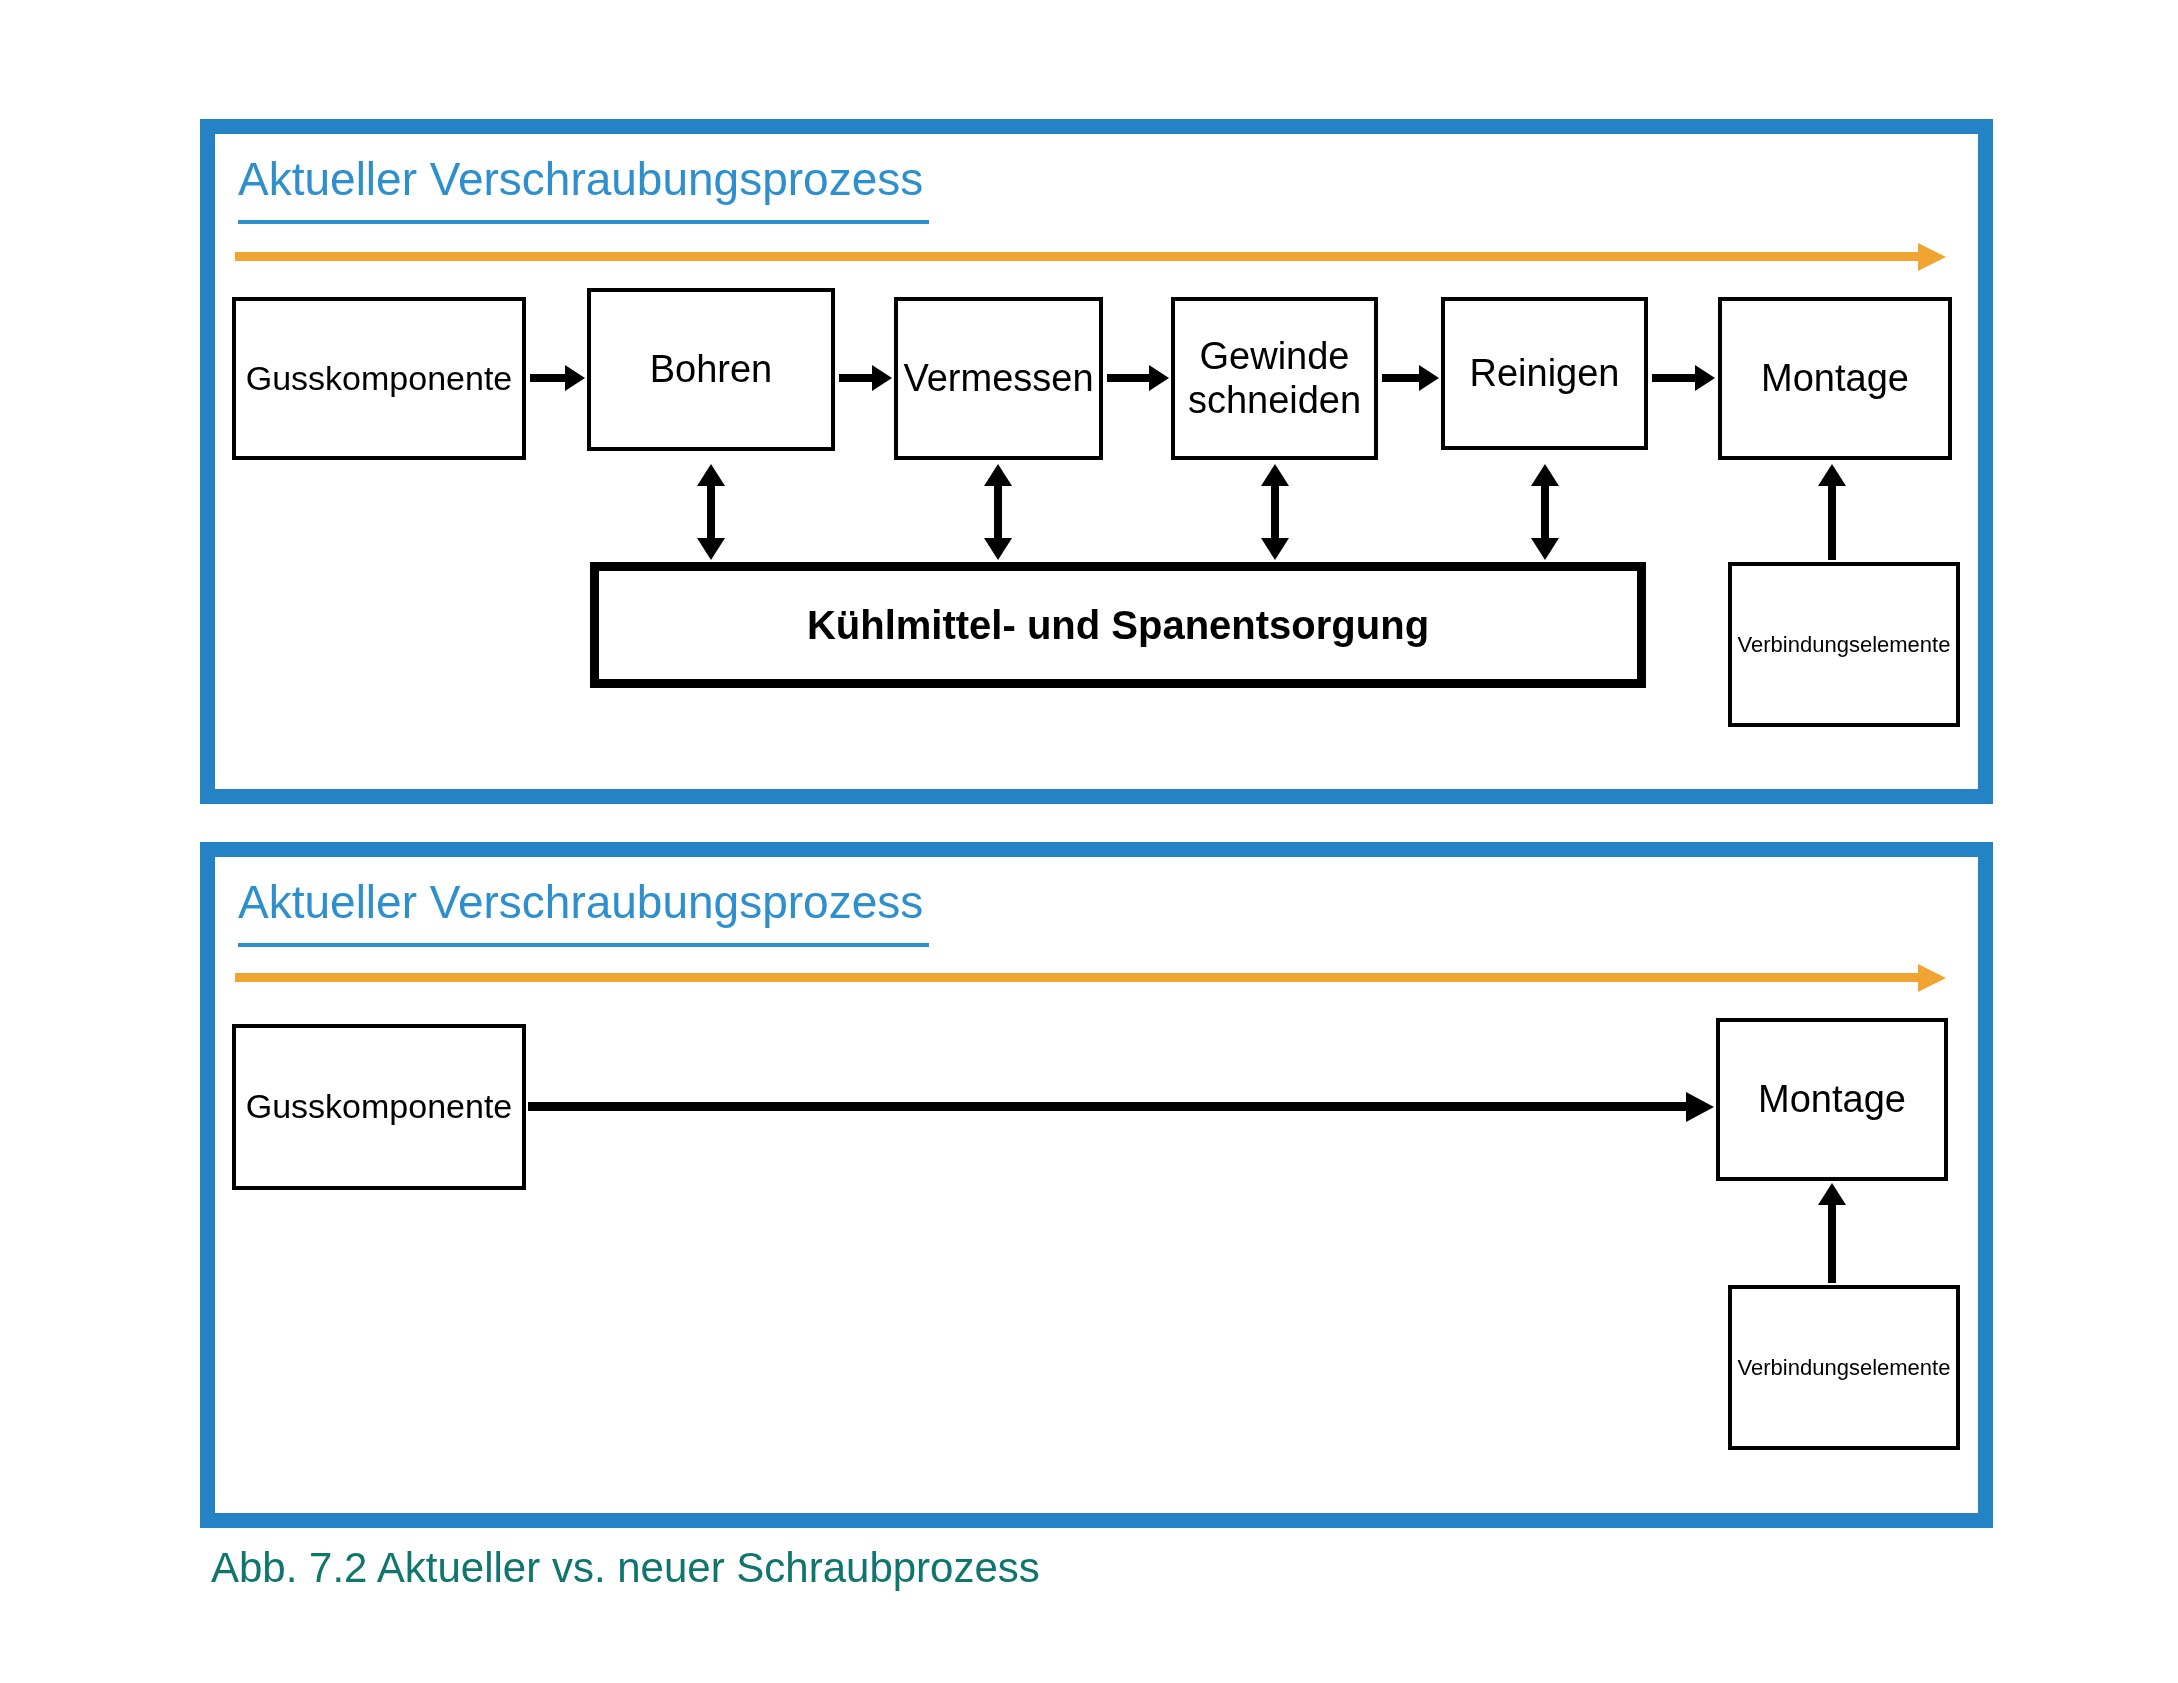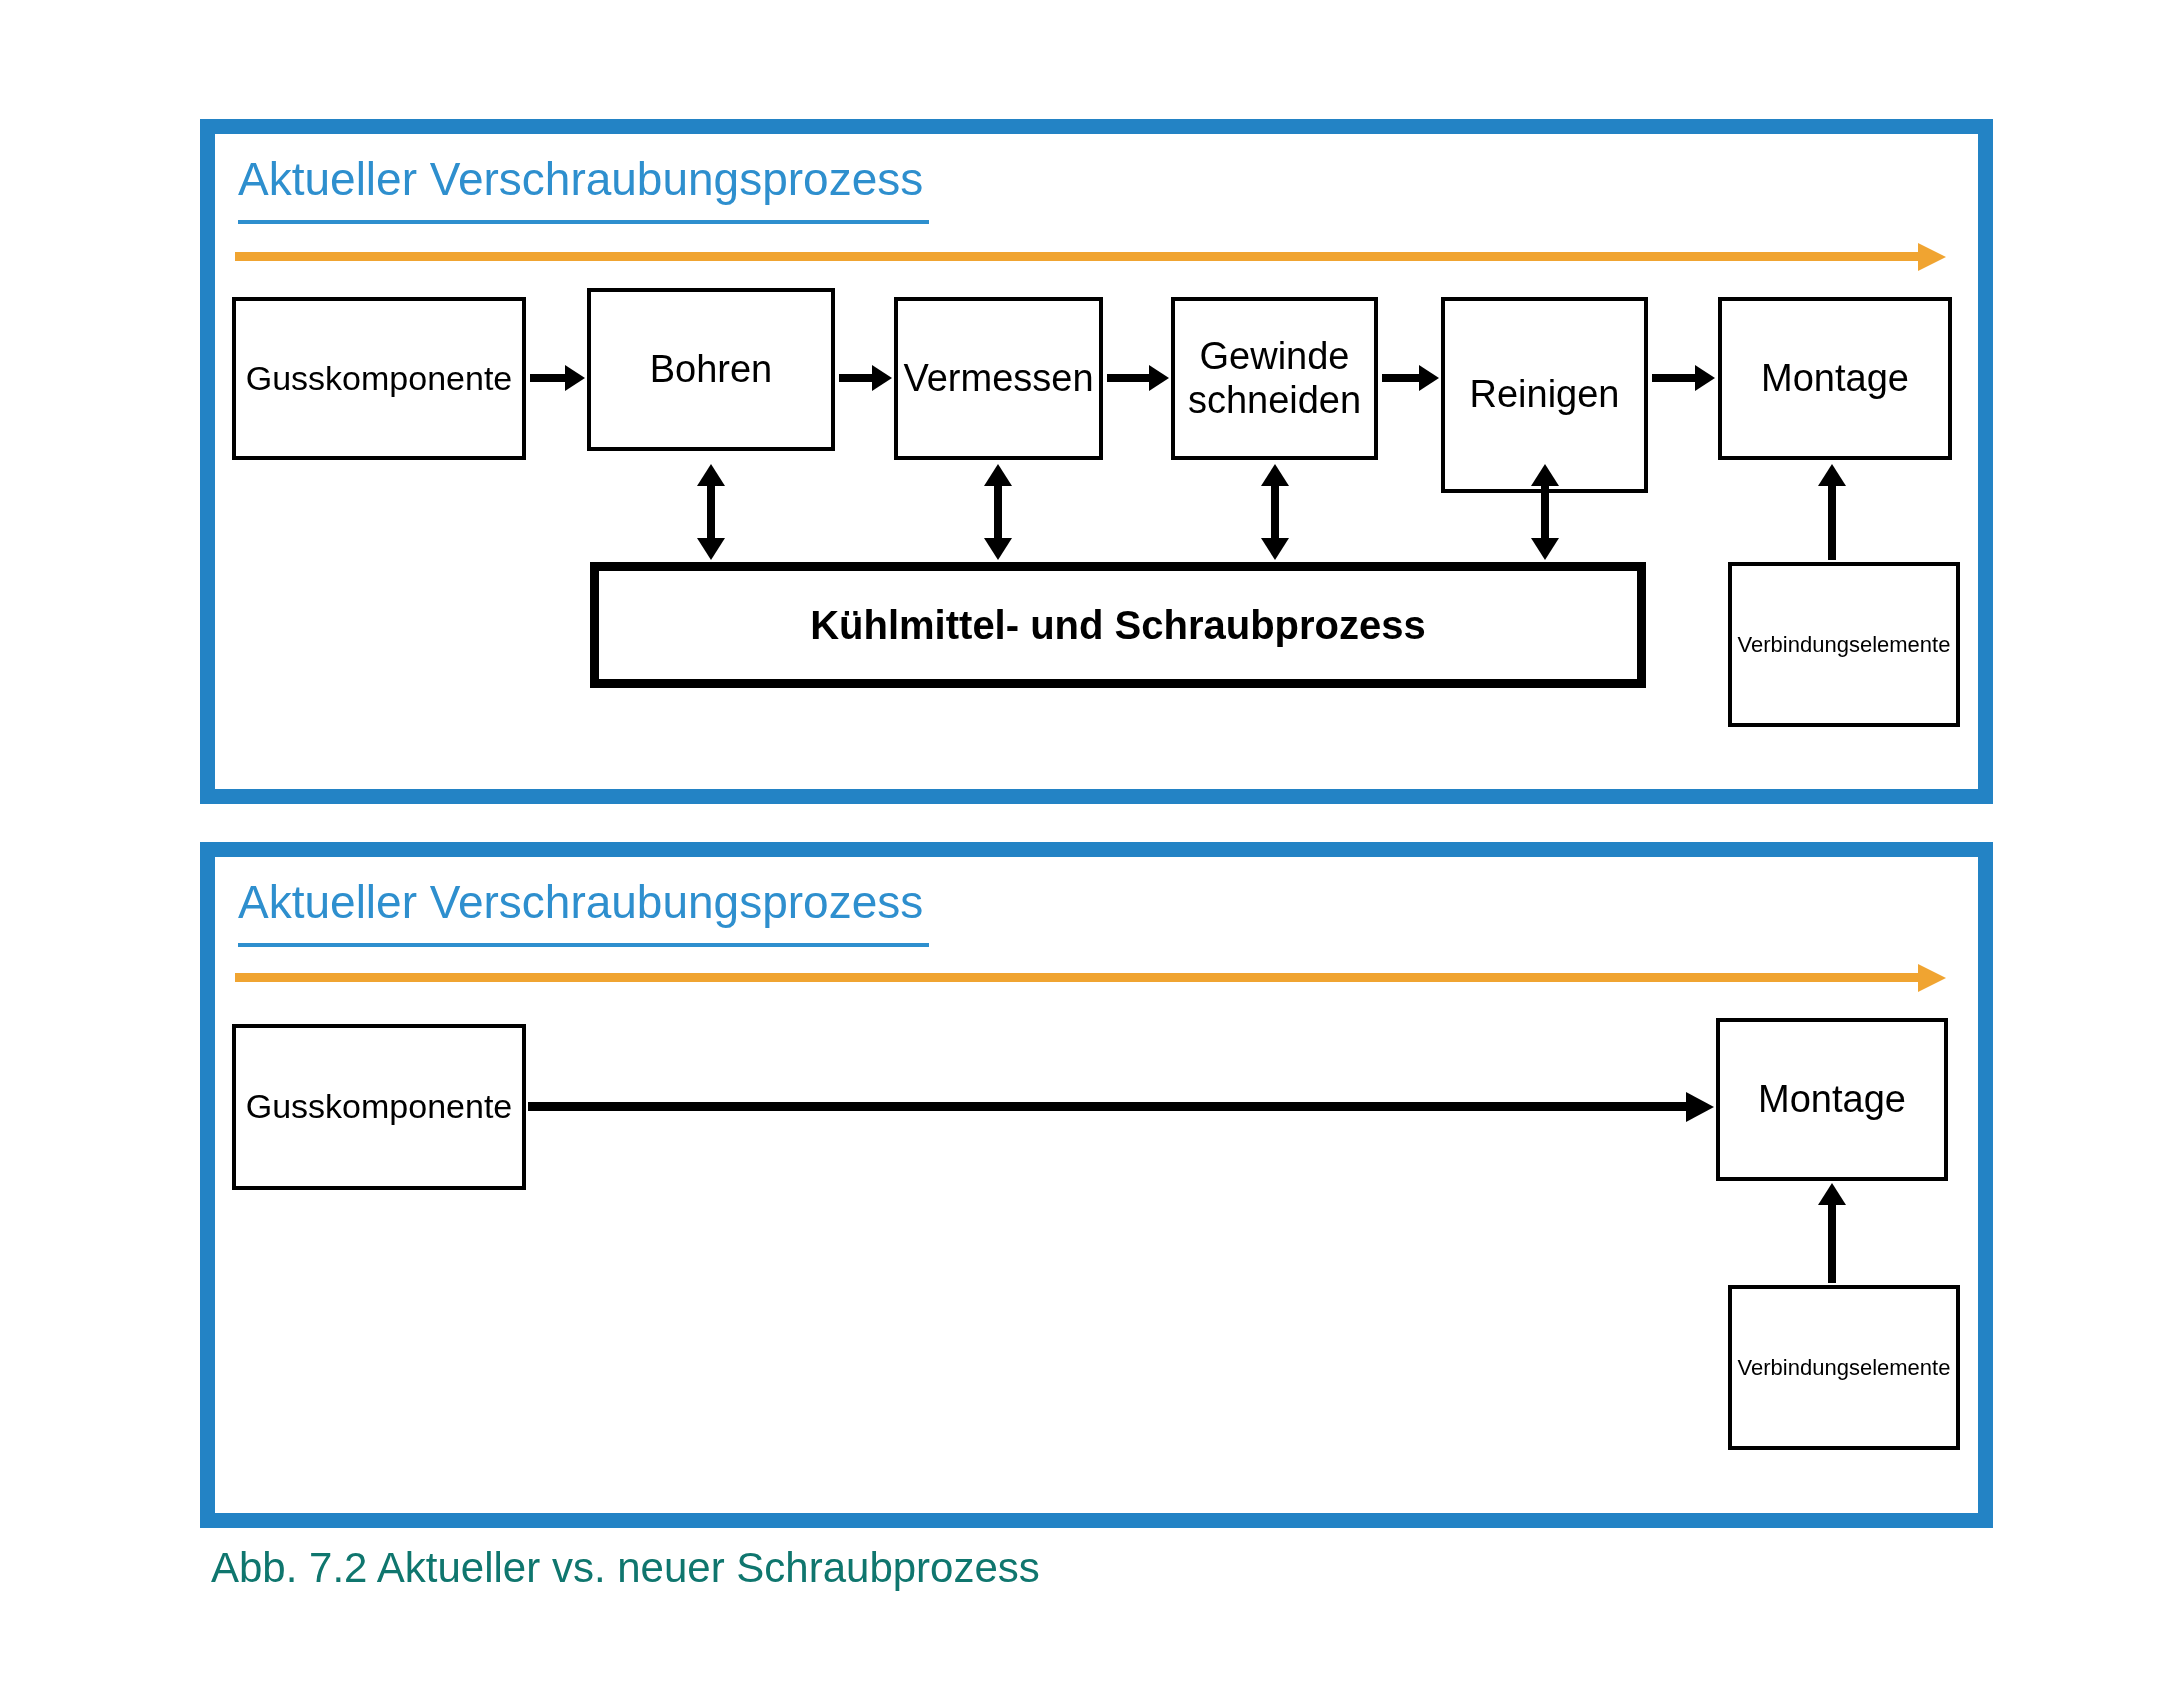--- a/index.html
+++ b/index.html
@@ -33,21 +33,21 @@
   .pbox.tiny-label  { font-size:22px;margin-left:12px; }
   .pbox.shared {
     border-width:9px; font-weight:bold; font-size:40px;
   }
 
   
   #box-guss1     { left:232px;  top:297px; width:294px; height:163px; }
   #box-bohren    { left:587px;  top:288px; width:248px; height:163px; }
   #box-vermessen { left:894px;  top:297px; width:209px; height:163px; }
   #box-gewinde   { left:1171px; top:297px; width:207px; height:163px; padding:0 14px; }
-  #box-reinigen  { left:1441px; top:297px; width:207px; height:196px; }
+  #box-reinigen  { left:1441px; top:297px; width:207px; height:153px; }
   #box-montage1  { left:1718px; top:297px; width:234px; height:163px; }
   #box-kuehl     { left:590px;  top:562px; width:1056px; height:126px; }
   #box-verbind1  { left:1716px; top:562px; width:232px; height:165px; }
 
   
   #box-guss2     { left:232px;  top:1024px; width:294px; height:166px; }
   #box-montage2  { left:1716px; top:1018px; width:232px; height:163px; }
   #box-verbind2  { left:1716px; top:1285px; width:232px; height:165px; }
 
   
@@ -172,21 +172,21 @@
     <div class="vhead-top"></div>
     <div class="vshaft"></div>
     <div class="vhead-bottom"></div>
   </div>
   <div class="varrow double" id="duo-4">
     <div class="vhead-top"></div>
     <div class="vshaft"></div>
     <div class="vhead-bottom"></div>
   </div>
 
-  <div class="pbox shared" id="box-kuehl">Kühlmittel- und Schraubprozess</div>
+  <div class="pbox shared" id="box-kuehl">Kühlmittel- und Spanentsorgung</div>
 
   <div class="pbox tiny-label" id="box-verbind1">Verbindungselemente</div>
 
   <div class="varrow" id="supply-arrow-top">
     <div class="vhead-top"></div>
     <div class="vshaft"></div>
   </div>
 
   <div class="panel" id="panel-bottom"></div>
 

